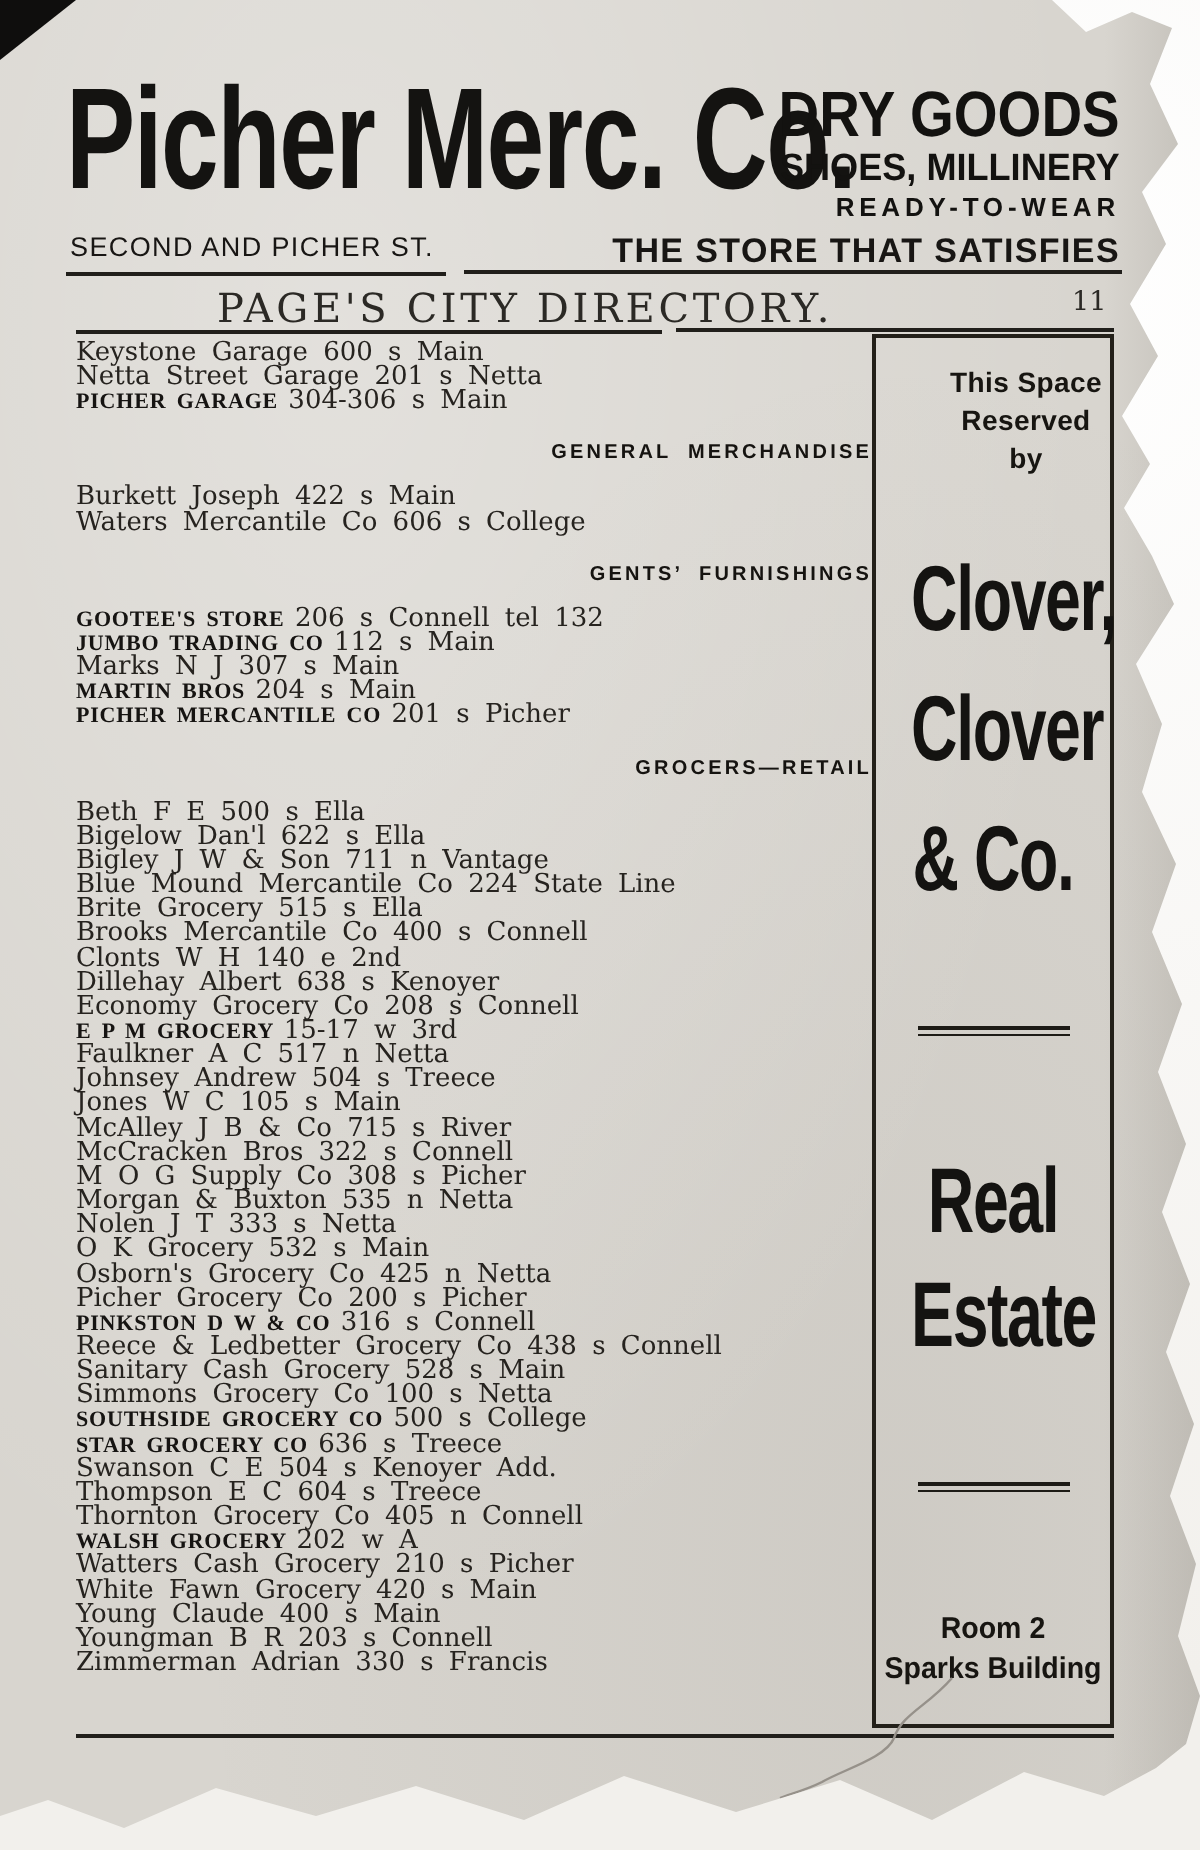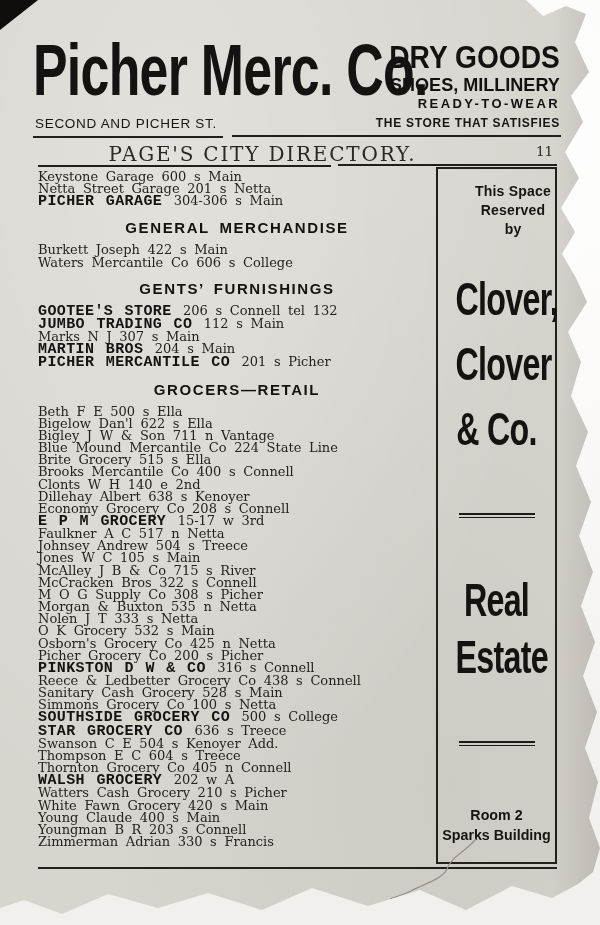--- a/index.html
+++ b/index.html
@@ -30,42 +30,42 @@
   
   .brand{position:absolute;left:33px;top:34px;
     font-weight:700;font-size:72px;line-height:1;color:#141311;
     letter-spacing:-1px;white-space:nowrap;
     transform:scaleX(.72);transform-origin:0 0;}
   .goods{position:absolute;top:42px;right:40px;text-align:right;font-weight:700;color:#131210;}
   .goods-l1{font-size:32px;line-height:30px;transform:scaleX(.88);transform-origin:100% 0;white-space:nowrap;}
   .goods-l2{font-size:19px;line-height:20px;margin-top:3px;transform:scaleX(.95);transform-origin:100% 0;white-space:nowrap;}
   .goods-l3{font-size:13px;line-height:15px;letter-spacing:2.4px;margin-top:1px;white-space:nowrap;}
   .addr{position:absolute;left:35px;top:116px;font-weight:400;font-size:13.5px;letter-spacing:.7px;color:#18161.4;color:#181614;}
-  .slogan{position:absolute;right:40px;top:116px;font-weight:700;font-size:12px;letter-spacing:.7px;color:#181614;}
+  .slogan{position:absolute;right:40px;top:116px;font-weight:700;font-size:17px;letter-spacing:.7px;color:#181614;}
 
   .rule{position:absolute;background:#211f1b;height:2px;}
   .rule-a1{left:33px;top:136px;width:190px;}
   .rule-a2{left:232px;top:135px;width:329px;}
   .rule-b1{left:38px;top:165px;width:293px;}
   .rule-b2{left:338px;top:164px;width:219px;}
   .rule-bottom{left:38px;top:867px;width:519px;}
 
   .dir-title{position:absolute;left:95px;top:142px;width:335px;text-align:center;
     font-family:"DejaVu Serif",serif;font-size:20px;letter-spacing:1.8px;color:#2b2925;}
   .page-num{position:absolute;left:536px;top:143px;font-family:"DejaVu Serif",serif;font-size:13.5px;color:#2b2925;}
 
   
   .listings{position:absolute;left:38px;top:171px;width:398px;
     font-family:"DejaVu Serif",serif;font-size:13px;line-height:12.15px;
     color:#26231f;word-spacing:3.5px;}
   .entry{white-space:nowrap;}
-  .entry-bold{font-family:Liberation Mono, monospace;font-weight:700;font-size:15px;
+  .entry-bold{font-family:Liberation Serif, serif;font-weight:700;font-size:11px;
     letter-spacing:.4px;word-spacing:2px;color:#161412;}
-  .section-heading{margin:13px 0 10px;text-align:center;
-    font-family:"Liberation Sans",sans-serif;font-weight:700;font-size:15px;line-height:13px;
+  .section-heading{margin:13px 0 10px;text-align:right;
+    font-family:"Liberation Sans",sans-serif;font-weight:700;font-size:10px;line-height:13px;
     letter-spacing:1.6px;color:#151310;word-spacing:4px;}
 
   
   .ad-box{position:absolute;left:436px;top:167px;width:121px;height:697px;
     border:2px solid #232019;box-sizing:border-box;}
   .reserved{position:absolute;top:13px;left:0;right:0;text-align:center;
     font-weight:700;font-size:14px;line-height:19px;letter-spacing:.2px;color:#171511;padding-left:33px;}
   .ad-name{position:absolute;top:98px;left:0;right:0;text-align:center;
     font-weight:700;font-size:46px;line-height:65px;color:#141311;
     transform:scaleX(.70);transform-origin:50% 0;letter-spacing:-1px;white-space:nowrap;}

